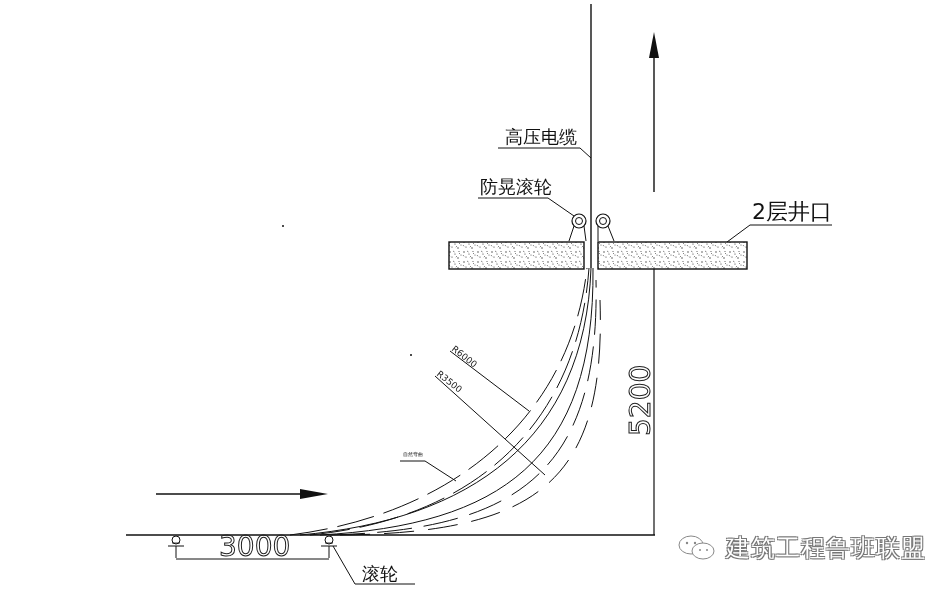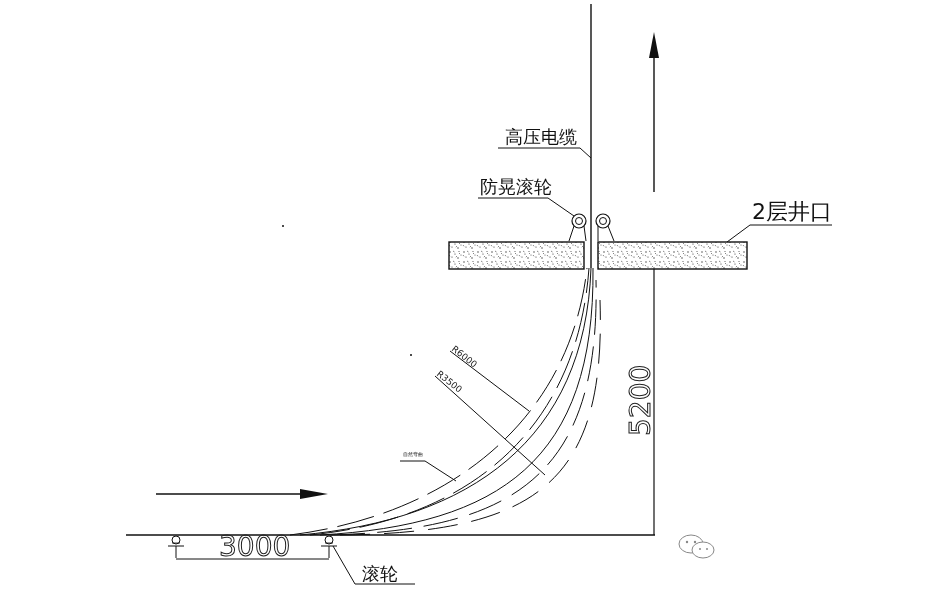--- a/index.html
+++ b/index.html
@@ -140,13 +140,14 @@
 
 <div class="watermark">
   <svg width="44" height="30" viewBox="0 0 44 30">
     <ellipse cx="15" cy="12" rx="12" ry="9" fill="#fff" stroke="#888" stroke-width="1"></ellipse>
     <ellipse cx="27" cy="18" rx="11" ry="8" fill="#fff" stroke="#888" stroke-width="1"></ellipse>
     <circle cx="11" cy="10" r="1.2" fill="#888"></circle>
     <circle cx="19" cy="10" r="1.2" fill="#888"></circle>
     <circle cx="24" cy="17" r="1" fill="#888"></circle>
     <circle cx="31" cy="17" r="1" fill="#888"></circle>
   </svg>
+  <span class="wm-text">建筑工程鲁班联盟</span>
 </div>
 
 </body></html>

